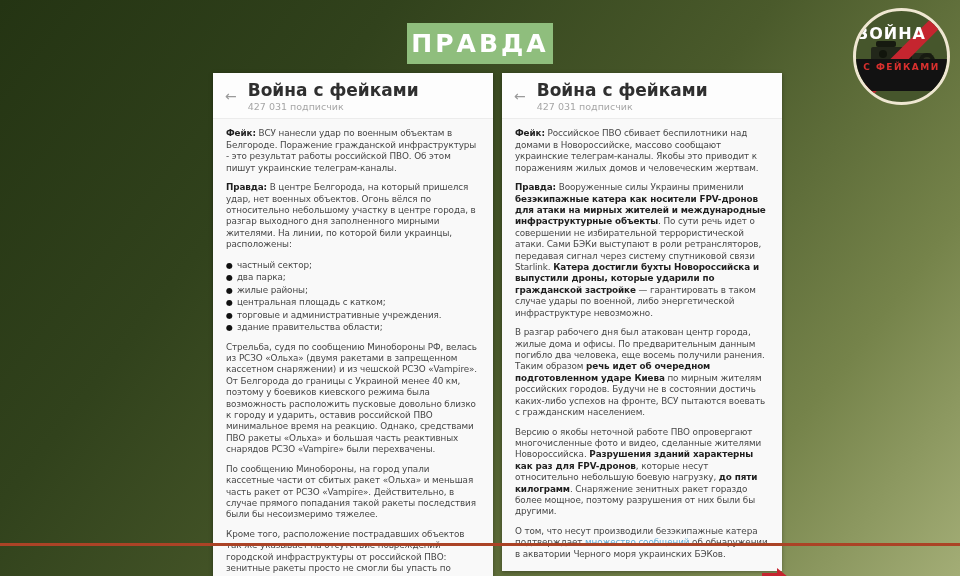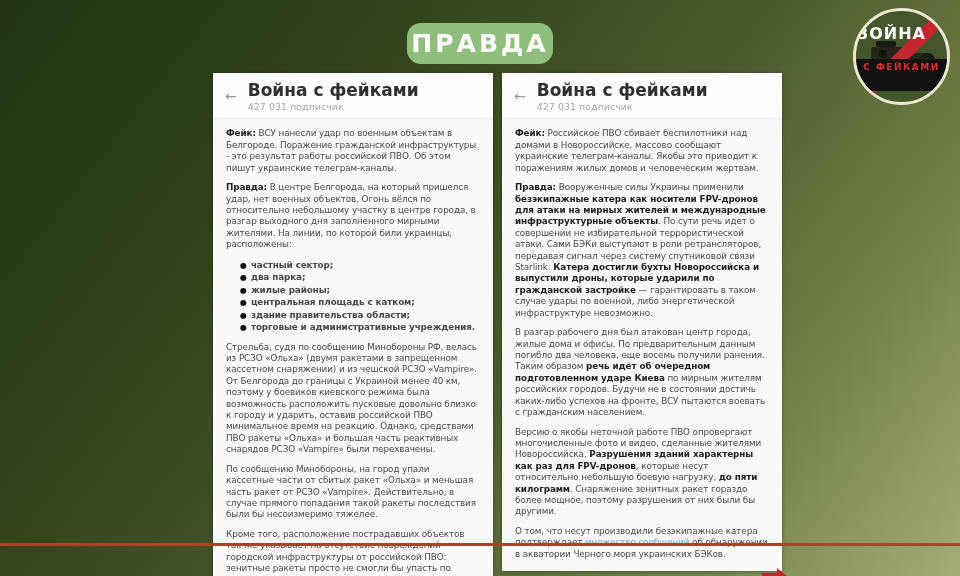--- a/index.html
+++ b/index.html
@@ -8,21 +8,21 @@
 
   .stage{
     position:relative; width:960px; height:576px; overflow:hidden;
     background:linear-gradient(128deg,#243413 0%,#31421c 28%,#4a5a2b 55%,#75834a 80%,#a3ad76 100%);
   }
 
   
   .truth-badge{
     position:absolute; left:407px; top:23px; width:146px; height:41px;
     background:#8fbe7d; color:#fff; font-weight:bold; font-size:25px;
-    letter-spacing:3px; text-align:center; line-height:41px;border-radius:14px;
+    letter-spacing:3px; text-align:center; line-height:41px;
   }
 
   
   .logo{
     position:absolute; left:853px; top:8px; width:97px; height:97px;
     border-radius:50%; background:#46562c; border:3px solid #efe7d2; overflow:hidden;
   }
   .logo-title{
     position:absolute; top:13px; width:100%; text-align:left; z-index:4;
     color:#fff; font-weight:bold; font-size:16px; letter-spacing:1px;
@@ -52,21 +52,21 @@
   .back-arrow{ color:#9a9a9a; font-size:14px; cursor:pointer; }
   .ch-title{ font-size:17px; font-weight:bold; color:#2f2f2f; line-height:1.2; }
   .ch-sub{ font-size:9.5px; color:#a6a6a6; margin-top:1px; }
   .card-body{ padding:9px 13px 11px 13px; background:#f9f9f9; }
   .card-body p{
     font-size:8.8px; line-height:1.3; letter-spacing:-0.1px;
     margin-bottom:8px; color:#474747;
   }
   .card-body p:last-child{ margin-bottom:0; }
   .card-body b{ color:#1f1f1f; }
-  .card-body ul{ list-style:none; margin:0 0 8px 14px;font-weight:bold; }
+  .card-body ul{ list-style:none; margin:0 0 8px 0; }
   .card-body li{ font-size:8.8px; line-height:1.42; letter-spacing:-0.1px; color:#474747; }
   .card-body li .dot{ color:#111; margin-right:4px; font-size:8px; }
   .card-body a.post-link{ color:#5fa8d3; text-decoration:none; cursor:pointer; }
 
   
   .footer-line{ position:absolute; left:0; top:543px; width:960px; height:3px; background:#ab4326; }
   .footer{
     position:absolute; right:12px; top:549px; display:flex; align-items:center; gap:8px;
   }
   .arrow-icon{ display:flex; align-items:center; }
@@ -110,22 +110,22 @@
       </div>
     </div>
     <div class="card-body">
         <p><b>Фейк:</b><span> ВСУ нанесли удар по военным объектам в Белгороде. Поражение гражданской инфраструктуры - это результат работы российской ПВО. Об этом пишут украинские телеграм-каналы.</span></p>
         <p><b>Правда:</b><span> В центре Белгорода, на который пришелся удар, нет военных объектов. Огонь вёлся по относительно небольшому участку в центре города, в разгар выходного дня заполненного мирными жителями. На линии, по которой били украинцы, расположены:</span></p>
         <ul>
           <li><span class="dot">●</span>частный сектор;</li>
           <li><span class="dot">●</span>два парка;</li>
           <li><span class="dot">●</span>жилые районы;</li>
           <li><span class="dot">●</span>центральная площадь с катком;</li>
+          <li><span class="dot">●</span>торговые и административные учреждения.</li>
           <li><span class="dot">●</span>здание правительства области;</li>
-          <li><span class="dot">●</span>торговые и административные учреждения.</li>
         </ul>
         <p><span>Стрельба, судя по сообщению Минобороны РФ, велась из РСЗО «Ольха» (двумя ракетами в запрещенном кассетном снаряжении) и из чешской РСЗО «Vampire». От Белгорода до границы с Украиной менее 40 км, поэтому у боевиков киевского режима была возможность расположить пусковые довольно близко к городу и ударить, оставив российской ПВО минимальное время на реакцию. Однако, средствами ПВО ракеты «Ольха» и большая часть реактивных снарядов РСЗО «Vampire» были перехвачены.</span></p>
         <p><span>По сообщению Минобороны, на город упали кассетные части от сбитых ракет «Ольха» и меньшая часть ракет от РСЗО «Vampire». Действительно, в случае прямого попадания такой ракеты последствия были бы несоизмеримо тяжелее.</span></p>
         <p><span>Кроме того, расположение пострадавших объектов так же указывает на отсутствие повреждений городской инфраструктуры от российской ПВО: зенитные ракеты просто не смогли бы упасть по линии, совпадающей с линией обстрела.</span></p>
       </div>
   </div>
 
   <div class="card card-right">
     <div class="card-header">
       <span class="back-arrow">←</span>

